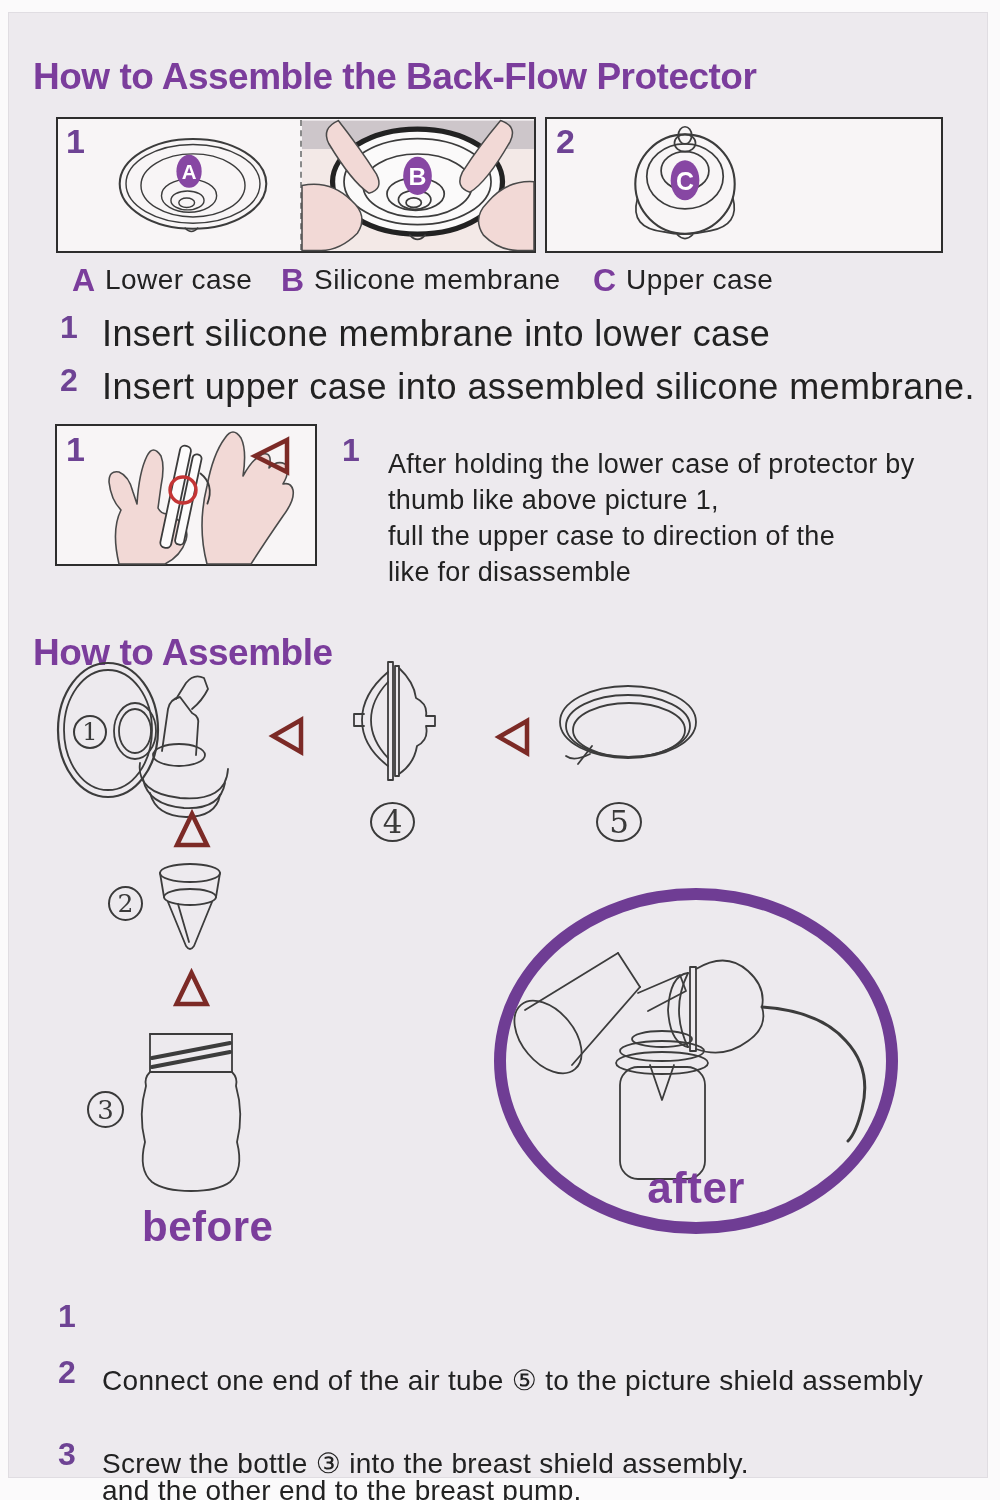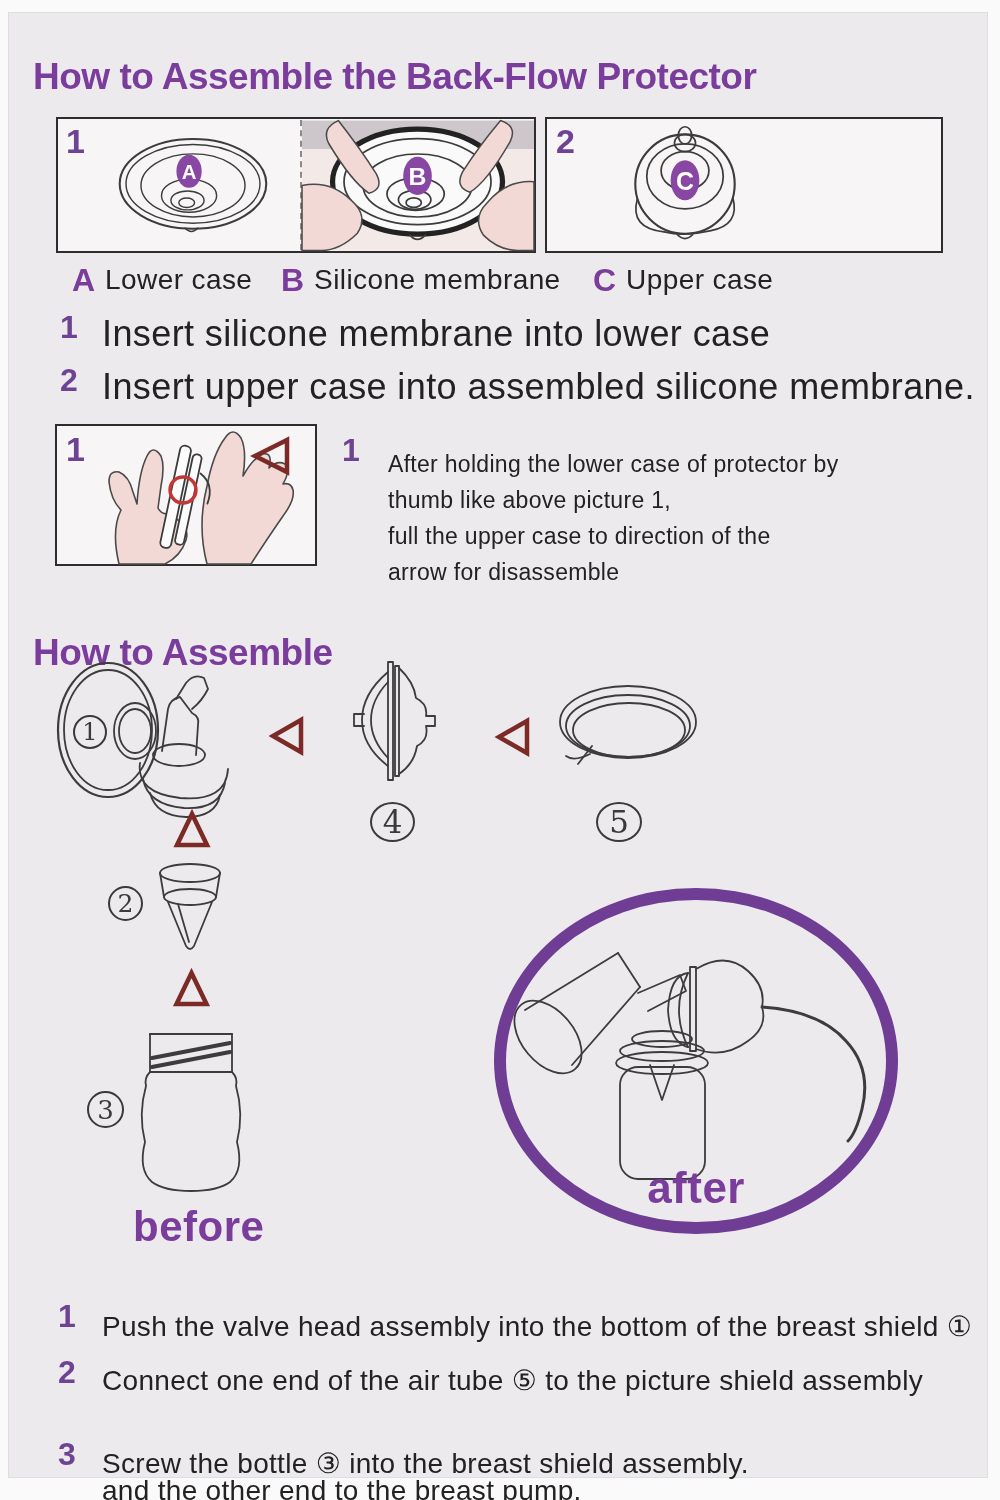--- a/index.html
+++ b/index.html
@@ -8,21 +8,21 @@
   .sheet{position:absolute;left:8px;top:12px;width:980px;height:1466px;background:#edeaee;box-shadow:0 0 0 1px #e0dde2 inset;}
   .abs{position:absolute;}
   .title{font-size:37px;font-weight:bold;color:#7b3d9c;letter-spacing:-0.5px;}
   .photo-box{position:absolute;background:#f8f5f6;border:2.5px solid #2d2d2d;box-sizing:border-box;}
   .box-num{position:absolute;font-size:34px;font-weight:bold;color:#6e4394;line-height:1;}
   .divider{position:absolute;border-left:2px dashed #8a8a8a;}
   .cap-letter{font-size:32px;font-weight:bold;color:#7b3d9c;margin-right:10px;vertical-align:-2px;}
   .cap-text{font-size:28px;color:#222;letter-spacing:0.4px;}
   .step-num{position:absolute;font-size:32px;font-weight:bold;color:#6e4394;line-height:1;}
   .step-text{position:absolute;font-size:36px;color:#222;letter-spacing:0.4px;line-height:1;white-space:nowrap;}
-  .dis-text{position:absolute;font-size:23px;color:#222;letter-spacing:0.3px;line-height:36px;white-space:nowrap;}
+  .dis-text{position:absolute;font-size:27px;color:#222;letter-spacing:0.3px;line-height:36px;white-space:nowrap;}
   .h2{font-size:37px;font-weight:bold;color:#7b3d9c;letter-spacing:-0.5px;}
   .circ{position:absolute;border:2.5px solid #3a3a3a;border-radius:50%;color:#3a3a3a;
         font-family:"DejaVu Serif",serif;display:flex;align-items:center;justify-content:center;
         background:transparent;box-sizing:border-box;line-height:1;}
   .before-label{font-size:42px;font-weight:bold;color:#7b3d9c;letter-spacing:0.5px;}
   .after-ring{position:absolute;border:12px solid #6f3d94;border-radius:50%;box-sizing:border-box;}
   .after-label{position:absolute;font-size:44px;font-weight:bold;color:#7b3d9c;text-align:right;letter-spacing:0.5px;}
   .bstep-text{position:absolute;font-size:28px;color:#222;letter-spacing:0.3px;line-height:42px;white-space:nowrap;}
   svg{position:absolute;overflow:visible;}
   .ln{fill:none;stroke:#3c3c3c;stroke-width:1.8;stroke-linecap:round;stroke-linejoin:round;}
@@ -121,21 +121,21 @@
     <circle cx="126" cy="64" r="13" fill="none" stroke="#c43535" stroke-width="3.4"></circle>
     <polygon class="tri" points="230,14 198,30 230,46"></polygon>
   </svg>
   <div class="box-num" style="left:66px;top:432px;">1</div>
 
   <div class="step-num" style="left:342px;top:434px;">1</div>
   <div class="dis-text" style="left:388px;top:446px;">
     <span style="display:block;">After holding the lower case of protector by</span>
     <span style="display:block;">thumb like above picture 1,</span>
     <span style="display:block;">full the upper case to direction of the</span>
-    <span style="display:block;">arrow for disassemble</span>
+    <span style="display:block;">like for disassemble</span>
   </div>
 
   <div class="abs h2" style="left:33px;top:592px;margin-top:40px;">How to Assemble</div>
 
   <svg style="left:50px;top:655px;" width="185" height="152" viewBox="0 0 185 152">
     <g class="ln">
       <ellipse cx="58" cy="75" rx="50" ry="67" stroke-width="2.2"></ellipse>
       <ellipse cx="58" cy="75" rx="44" ry="60"></ellipse>
       <ellipse cx="85" cy="76" rx="21" ry="28"></ellipse>
       <ellipse cx="85" cy="76" rx="16" ry="22"></ellipse>
@@ -204,21 +204,21 @@
       <path d="M10,4 L92,4"></path>
       <path d="M10,4 L10,42 M92,4 L92,42"></path>
       <path d="M12,28 L90,13" stroke-width="4"></path>
       <path d="M12,37 L90,22" stroke-width="4"></path>
       <path d="M10,42 L92,42"></path>
       <path d="M10,42 Q4,48 6,56 Q-2,84 5,112 Q-2,140 12,152 Q24,161 51,161 Q78,161 90,152 Q104,140 97,112 Q104,84 96,56 Q98,48 92,42"></path>
     </g>
   </svg>
   <div class="circ" style="left:87px;top:1091px;width:37px;height:37px;font-size:26px;">3</div>
 
-  <div class="abs before-label" style="left:133px;top:1203px;">before</div>
+  <div class="abs before-label" style="left:142px;top:1203px;">before</div>
 
   <div class="after-ring" style="left:494px;top:888px;width:404px;height:346px;"></div>
   <svg style="left:520px;top:915px;" width="350" height="290" viewBox="0 0 350 290">
     <g class="ln" stroke-width="2">
       <path d="M5,95 L98,38"></path>
       <path d="M52,150 L120,72"></path>
       <ellipse cx="28" cy="122" rx="26" ry="42" transform="rotate(-40 28 122)"></ellipse>
       <path d="M98,38 L120,72"></path>
       <path d="M118,78 L160,60 L166,76 L128,96"></path>
       <path d="M130,150 L142,185 L154,150"></path>
@@ -229,21 +229,20 @@
       <path d="M168,58 Q150,60 148,95 Q150,128 168,132"></path>
       <path d="M168,58 Q150,95 168,132"></path>
       <rect x="170" y="52" width="6" height="84" fill="none"></rect>
       <path d="M176,54 Q206,36 228,56 Q246,72 242,92 Q248,112 228,126 Q204,144 176,134"></path>
       <path d="M242,92 Q300,96 326,126 Q352,154 342,194 Q336,218 328,226" stroke-width="3"></path>
     </g>
   </svg>
   <div class="after-label" style="left:565px;top:1163px;width:180px;">after</div>
 
   <div class="step-num" style="left:58px;top:1300px;">1</div>
-  <div class="bstep-text" style="left:102px;top:1306px;">Push the valve head assembly into the bottom of the breast shield ①</div>
 
   <div class="step-num" style="left:58px;top:1356px;">2</div>
   <div class="bstep-text" style="left:102px;top:1360px;">Connect one end of the air tube ⑤ to the picture shield assembly</div>
   <div class="bstep-text" style="left:102px;top:1470px;">and the other end to the breast pump.</div>
 
   <div class="step-num" style="left:58px;top:1438px;">3</div>
   <div class="bstep-text" style="left:102px;top:1443px;">Screw the bottle ③ into the breast shield assembly.</div>
 </div>
 
 </body></html>

